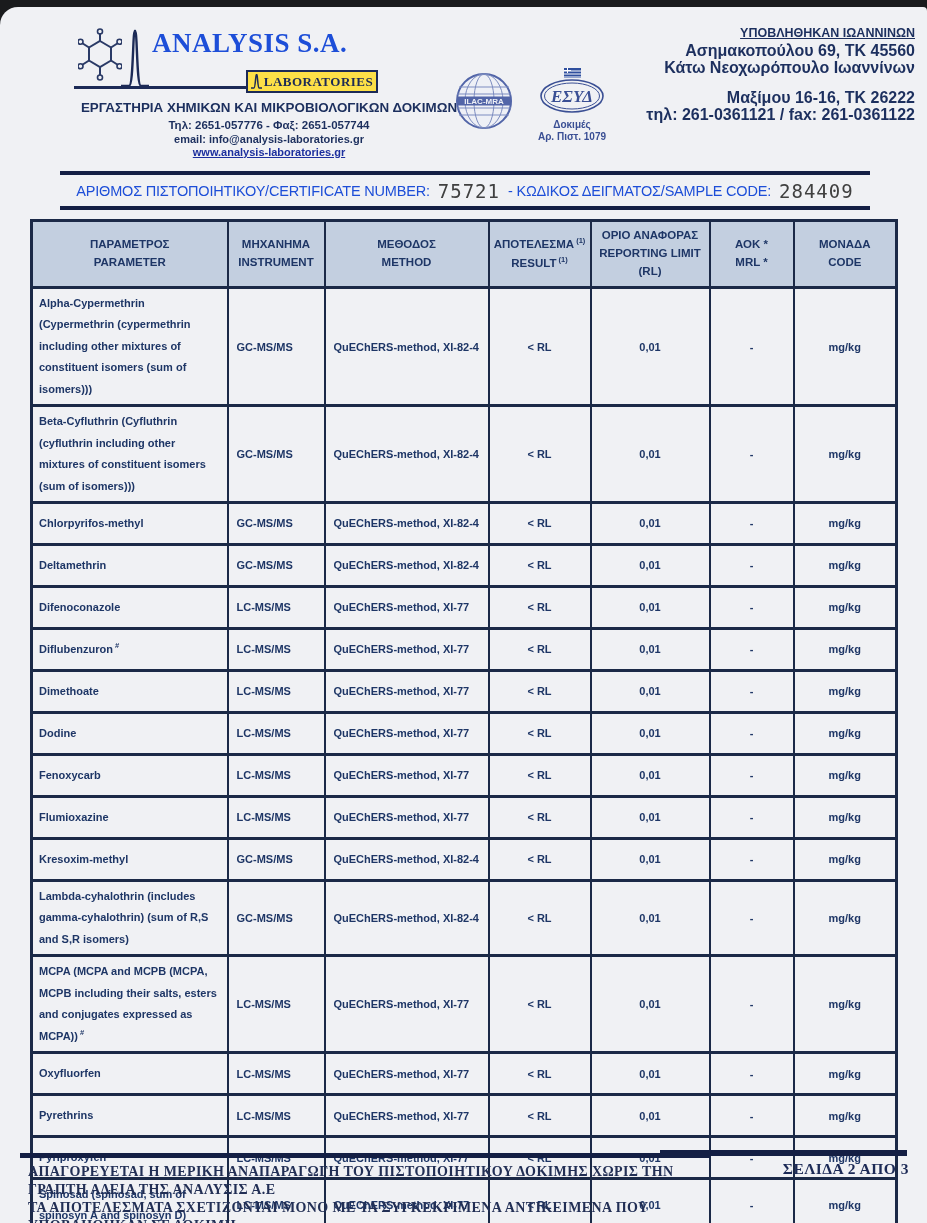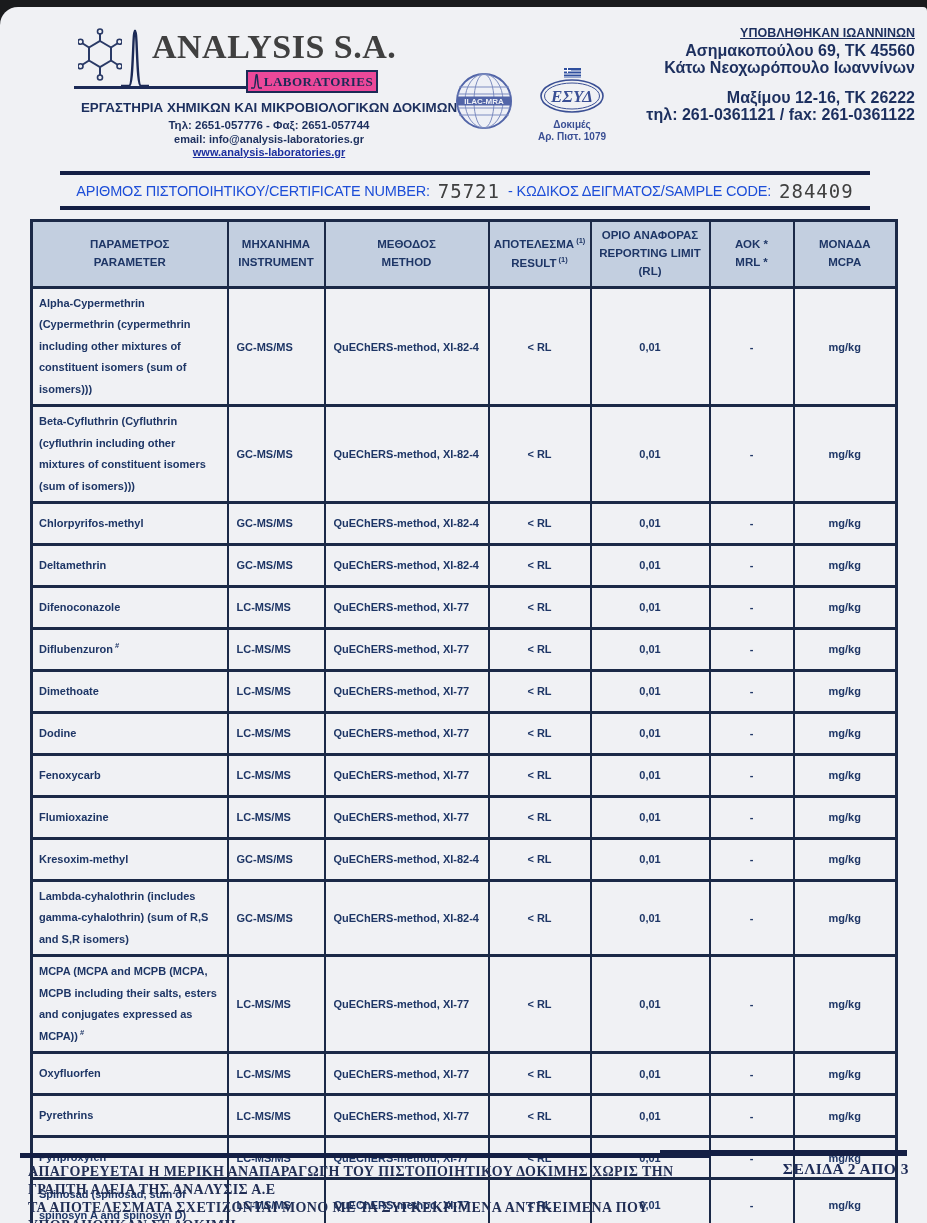--- a/index.html
+++ b/index.html
@@ -1,23 +1,23 @@
 <!DOCTYPE html>
 <html><head>
 <meta charset="utf-8">
 <style>
   html,body{margin:0;padding:0;}
   body{width:927px;height:1223px;background:#1a1b1d;font-family:"Liberation Sans",sans-serif;position:relative;overflow:hidden;}
   .page{position:absolute;top:7px;left:0;width:927px;height:1216px;background:#f0f1f4;border-top-left-radius:18px;border-top-right-radius:4px;}
 
   
   .hdr-left{position:absolute;left:70px;top:13px;width:398px;color:#1c2f5e;}
-  .logo-name{position:absolute;left:82px;top:8px;font-family:"Liberation Serif",serif;font-weight:bold;font-size:34px;letter-spacing:.5px;color:#404040;white-space:nowrap;}
+  .logo-name{position:absolute;left:82px;top:8px;font-family:"Liberation Serif",serif;font-weight:bold;font-size:27px;letter-spacing:.5px;color:#1d4ed8;white-space:nowrap;}
   .logo-underline{position:absolute;left:4px;top:66px;width:172px;height:3px;background:#1c2a56;}
-  .lab-box{position:absolute;left:176px;top:50px;width:128px;height:19px;border:2px solid #1c2a56;display:flex;align-items:center;justify-content:center;gap:2px;background:#ec4899;}
+  .lab-box{position:absolute;left:176px;top:50px;width:128px;height:19px;border:2px solid #1c2a56;display:flex;align-items:center;justify-content:center;gap:2px;background:#fde047;}
   .lab-box span{font-family:"Liberation Serif",serif;font-weight:bold;font-size:13px;color:#1c2a56;letter-spacing:.5px;}
   .hdr-tagline{position:absolute;top:80px;width:100%;text-align:center;font-weight:bold;font-size:13.4px;color:#1c2f5e;white-space:nowrap;}
   .hdr-phone{position:absolute;top:99px;width:100%;text-align:center;font-weight:bold;font-size:11.5px;color:#1c2f5e;}
   .hdr-email{position:absolute;top:113px;width:100%;text-align:center;font-weight:bold;font-size:11px;color:#1c2f5e;}
   .hdr-site{position:absolute;top:126px;width:100%;text-align:center;font-weight:bold;font-size:11px;color:#1c2f9e;text-decoration:underline;}
 
   .hdr-mid{position:absolute;left:452px;top:58px;width:180px;height:80px;}
   .esyd-wrap{position:absolute;left:68px;top:2px;width:104px;text-align:center;color:#3a4f94;}
   .esyd-line{font-size:10px;font-weight:bold;line-height:12px;}
 
@@ -124,21 +124,21 @@
       <div class="esyd-line">Δοκιμές</div>
       <div class="esyd-line">Αρ. Πιστ. 1079</div>
     </div>
   </div>
 
   <div class="hdr-right">
     <div class="lab-title">ΥΠΟΒΛΗΘΗΚΑΝ ΙΩΑΝΝΙΝΩΝ</div>
     <div class="lab-line">Ασημακοπούλου 69, ΤΚ 45560</div>
     <div class="lab-line">Κάτω Νεοχωρόπουλο Ιωαννίνων</div>
     <div class="lab-gap"></div>
-    <div class="lab-line">Μαξίμου 12-16, ΤΚ 26222</div>
+    <div class="lab-line">Μαξίμου 16-16, ΤΚ 26222</div>
     <div class="lab-line">τηλ: 261-0361121 / fax: 261-0361122</div>
   </div>
 
   <div class="cert">
     <div class="rule"></div>
     <div class="mid">
       <span class="lbl">ΑΡΙΘΜΟΣ ΠΙΣΤΟΠΟΙΗΤΙΚΟΥ/CERTIFICATE NUMBER:</span>
       <span class="num">75721</span>
       <span class="lbl">- ΚΩΔΙΚΟΣ ΔΕΙΓΜΑΤΟΣ/SAMPLE CODE:</span>
       <span class="num">284409</span>
@@ -179,21 +179,21 @@
               <div>ΟΡΙΟ ΑΝΑΦΟΡΑΣ</div>
               <div>REPORTING LIMIT</div>
               <div>(RL)</div>
             </th>
             <th>
               <div>ΑΟΚ *</div>
               <div>MRL *</div>
             </th>
             <th>
               <div>ΜΟΝΑΔΑ</div>
-              <div>MCPA</div>
+              <div>CODE</div>
             </th>
           </tr>
         </thead>
       <tbody id="tbody">
           <tr>
             <td class="param">Alpha-Cypermethrin (Cypermethrin (cypermethrin including other mixtures of constituent isomers (sum of isomers)))</td>
             <td class="left">GC-MS/MS</td>
             <td class="left">QuEChERS-method, XI-82-4</td>
             <td class="c">&lt; RL</td>
             <td class="c">0,01</td>

